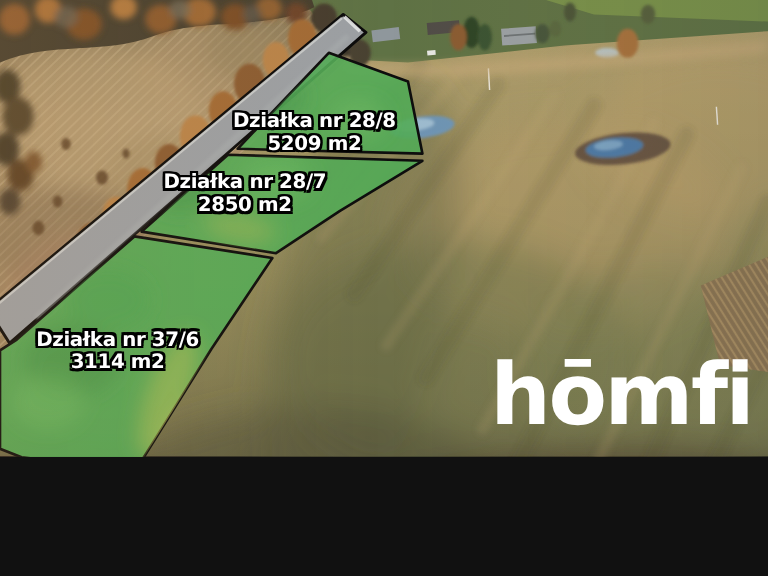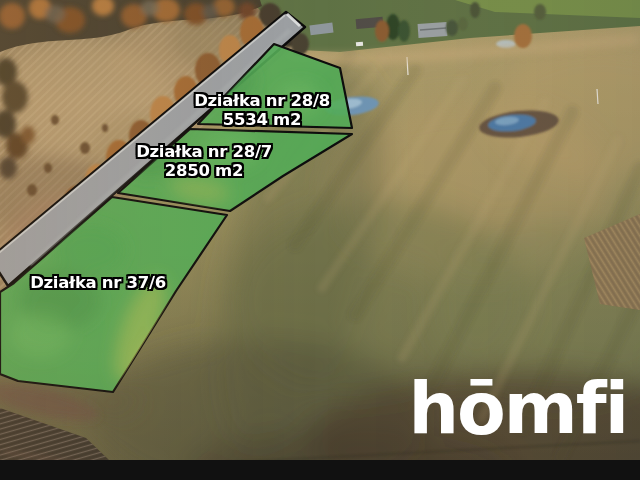--- a/index.html
+++ b/index.html
@@ -1,17 +1,17 @@
 <!DOCTYPE html>
 <html><head>
 <meta charset="utf-8">
 <style>
   html,body{margin:0;padding:0;background:#111;}
   #stage{
-    position:relative;width:640px;height:460px;overflow:hidden;
+    position:relative;width:640px;height:380px;overflow:hidden;
     font-family:"DejaVu Sans","Liberation Sans",sans-serif;
   }
   #stage svg{position:absolute;left:0;top:0;display:block;}
   .parcel-label{
     position:absolute;transform:translateX(-50%);
     text-align:center;white-space:nowrap;
     color:#fff;font-weight:700;font-size:16.5px;line-height:19px;
     letter-spacing:-0.3px;
     text-shadow:-2px -2px 0 #000,2px -2px 0 #000,-2px 2px 0 #000,2px 2px 0 #000,
                 -2px 0 0 #000,2px 0 0 #000,0 -2px 0 #000,0 2px 0 #000,
@@ -269,25 +269,26 @@
       <ellipse cx="90" cy="250" rx="35" ry="25" fill="#46a04e" opacity="0.4"></ellipse>
       <ellipse cx="40" cy="335" rx="30" ry="22" fill="#7cc36a" opacity="0.3"></ellipse>
     </g>
   </g>
 
   <rect x="0" y="0" width="640" height="480" fill="url(#warmLight)"></rect>
 </svg>
 
 <div class="parcel-label" style="left:262px;top:91px">
   <div>Działka nr 28/8</div>
-  <div>5534 m2</div>
+  <div>5209 m2</div>
 </div>
 <div class="parcel-label" style="left:204px;top:142px">
   <div>Działka nr 28/7</div>
   <div>2850 m2</div>
 </div>
 <div class="parcel-label" style="left:98px;top:273px">
   <div>Działka nr 37/6</div>
+  <div>3114 m2</div>
 </div>
 
 <div class="logo">hōmfi</div>
 
 </div>
 
 </body></html>

